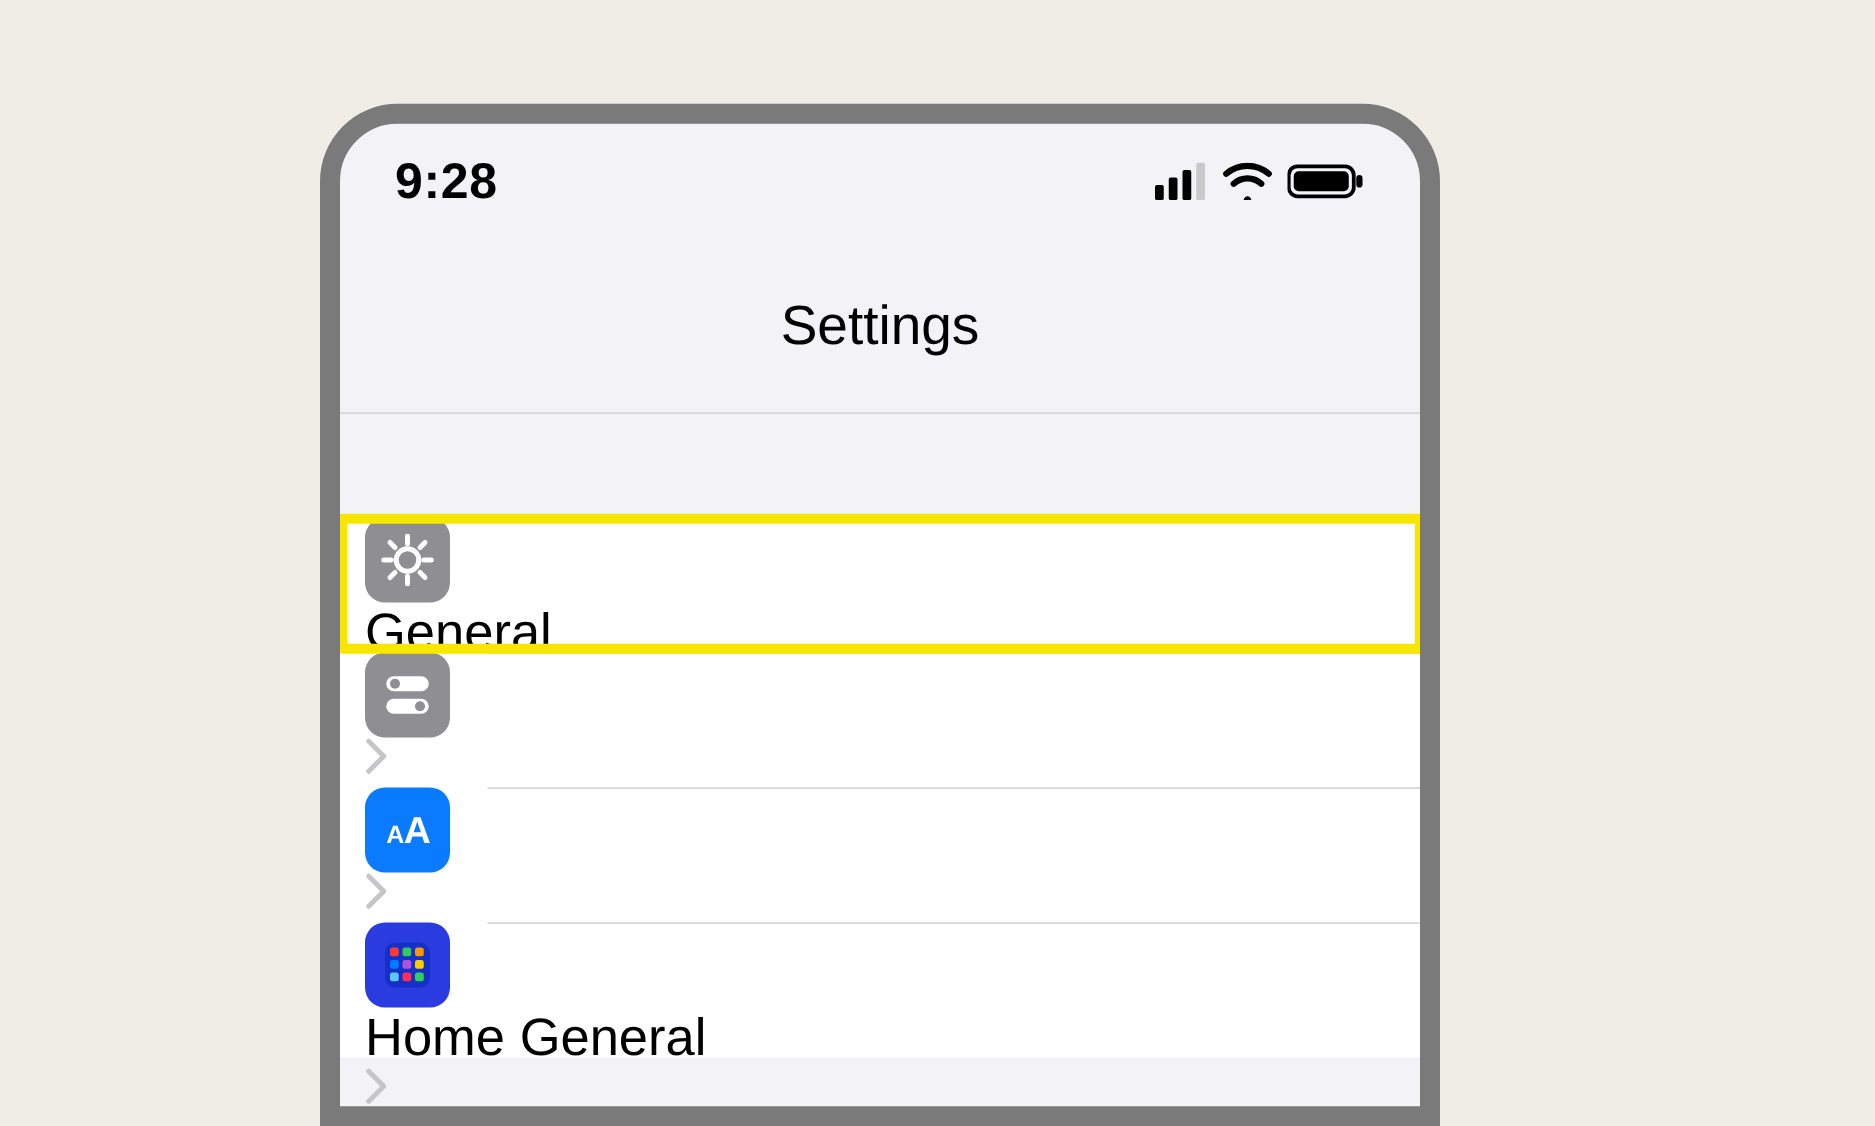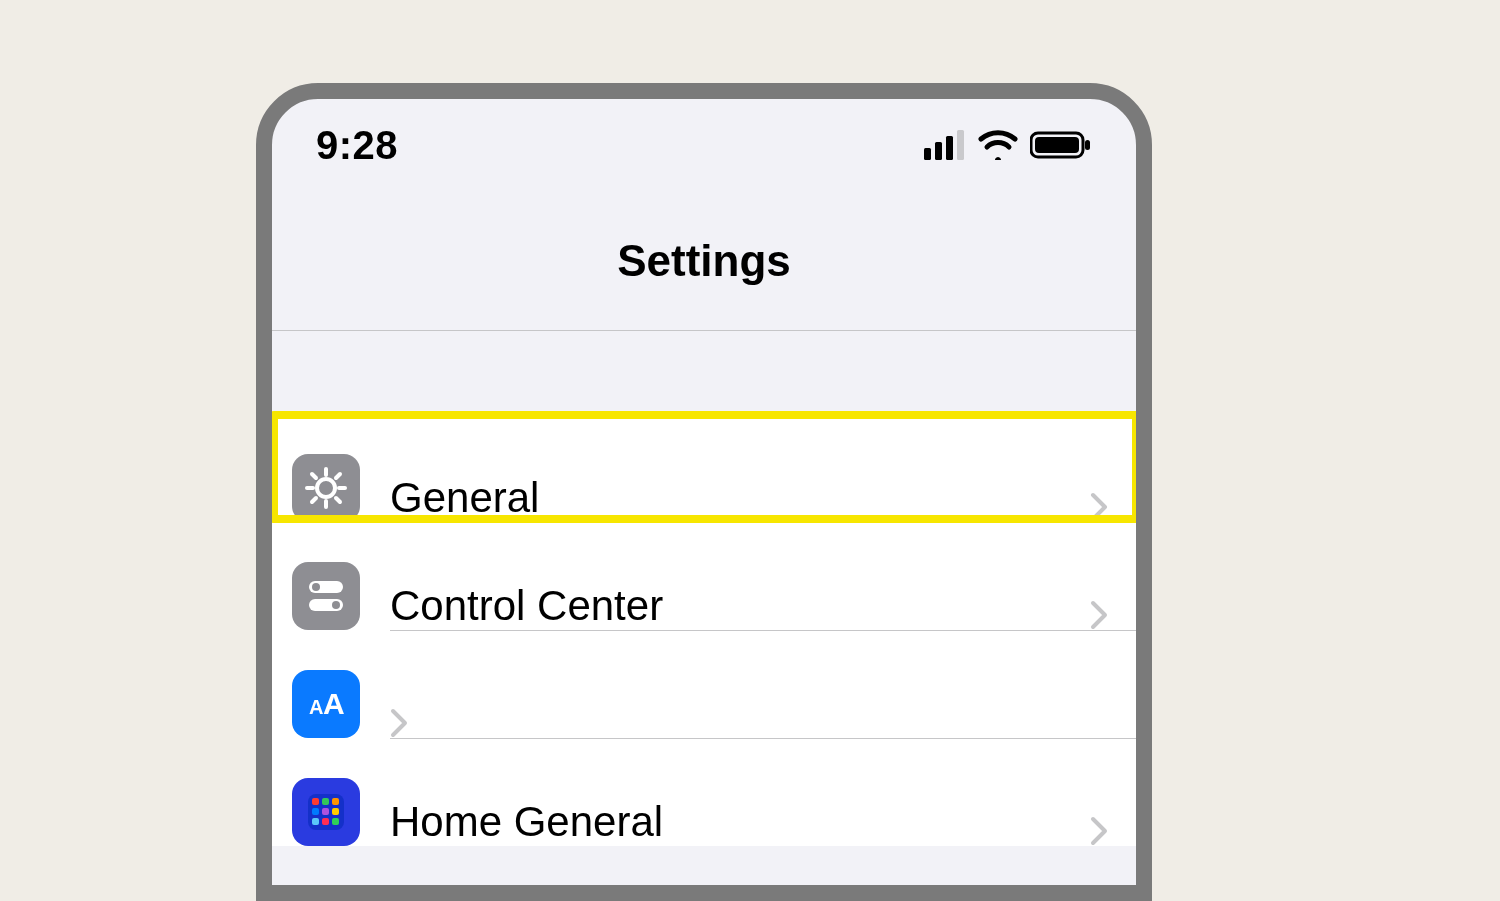--- a/index.html
+++ b/index.html
@@ -47,21 +47,21 @@
   
   .nav-title{
     height:140px;
     display:flex;
     align-items:center;
     justify-content:center;
     border-bottom:1px solid #c6c6c8;
   }
   .nav-title span{
     font-size:44px;
-    font-weight:700;
+    font-weight:400;
   }
 
   
   .list-group{
     position:absolute;
     top:314px;           
     left:0;
     right:0;
     background:#ffffff;
     border-top:1px solid #c6c6c8;
@@ -69,25 +69,26 @@
   .gap-area{
     position:absolute;
     top:232px;
     left:0;right:0;
     height:82px;
     background:#f2f2f7;
   }
   .row{
     position:relative;
     display:flex;
-    align-items:flex-end;
+    align-items:flex-start;
     height:108px;
     padding-left:20px;
     padding-right:28px;
     cursor:pointer;
+    flex-direction:column;
   }
   .row + .row::before{
     content:"";
     position:absolute;
     left:118px;
     right:0;
     top:0;
     height:1px;
     background:#c6c6c8;
   }
@@ -188,21 +189,20 @@
 
         <div class="row">
           <div class="icon-box bg-grey">
             <svg width="46" height="46" viewBox="0 0 46 46">
               <rect x="6" y="8" width="34" height="12" rx="6" fill="#ffffff"></rect>
               <circle cx="13" cy="14" r="4" fill="#8e8e93"></circle>
               <rect x="6" y="26" width="34" height="12" rx="6" fill="#ffffff"></rect>
               <circle cx="33" cy="32" r="4" fill="#8e8e93"></circle>
             </svg>
           </div>
-          <div class="label">Control Center</div>
           <div class="chevron">
             <svg width="18" height="30" viewBox="0 0 18 30">
                 <path d="M3 3 L15 15 L3 27" stroke="#c6c6c8" stroke-width="4" fill="none" stroke-linecap="round" stroke-linejoin="round"></path>
               </svg>
           </div>
         </div>
 
         <div class="row">
           <div class="icon-box bg-blue">
             <svg width="50" height="40" viewBox="0 0 50 40">

